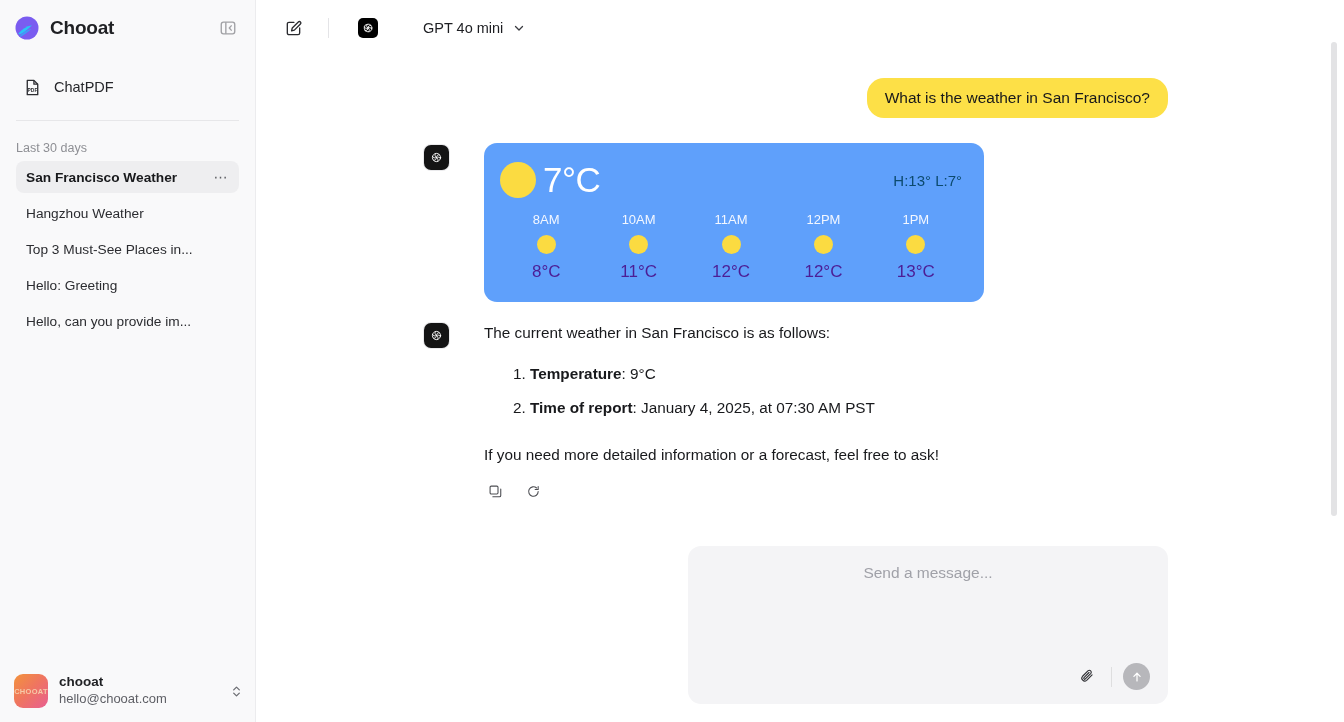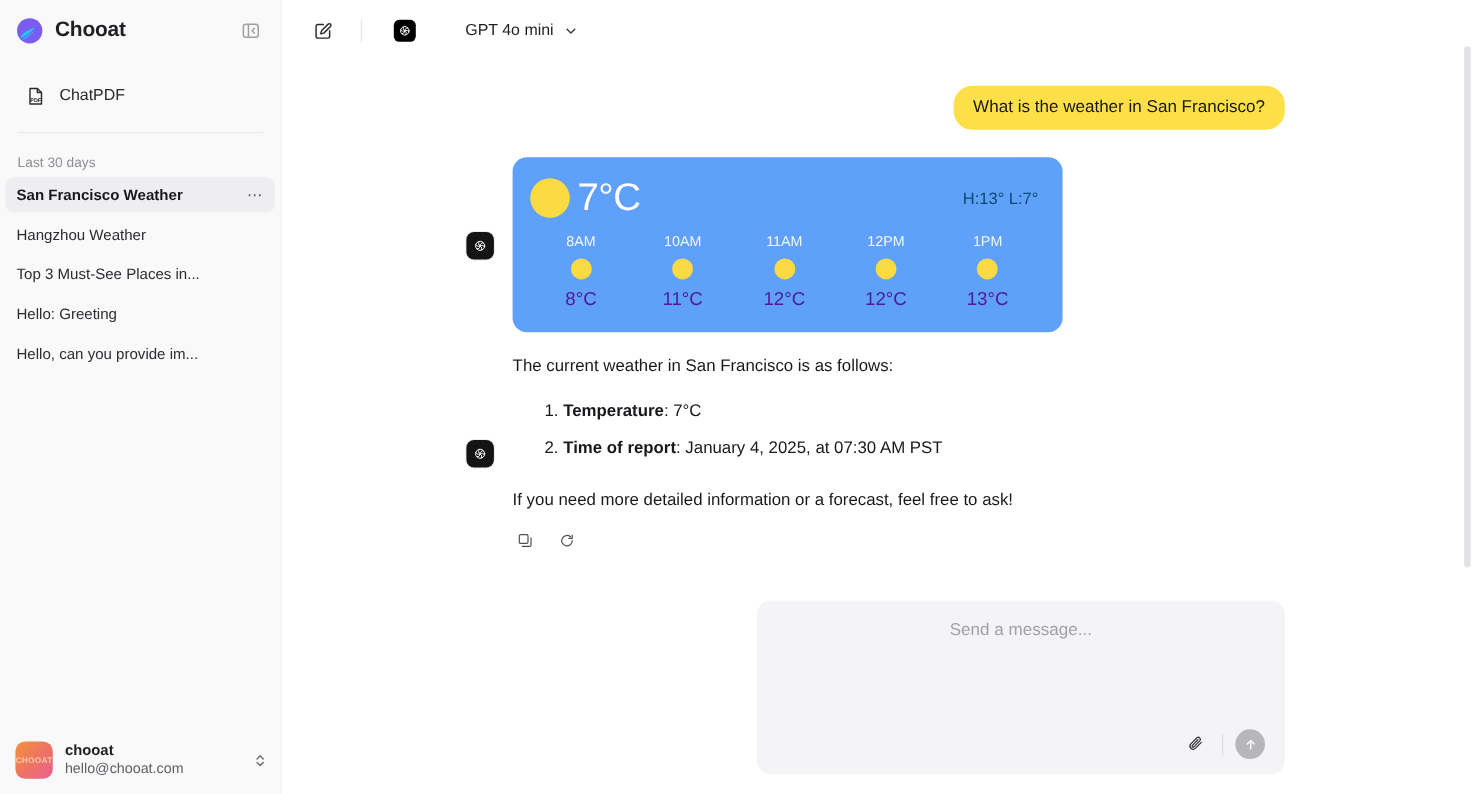--- a/index.html
+++ b/index.html
@@ -46,21 +46,21 @@
   .sb-divider {
     height: 1px; background: #e7e7e9;
     margin: 16px 16px 0 16px;
   }
 
   .group-label {
     font-size: 12.5px; color: #8e8f94;
     padding: 0 16px; margin-top: 20px; margin-bottom: 6px;
   }
 
-  .chat-list { padding: 0 5px; }
+  .chat-list { padding: 0 16px; }
   .chat-item {
     height: 32px; display: flex; align-items: center;
     padding: 0 10px; border-radius: 8px; cursor: pointer;
     margin-bottom: 4px;
   }
   .chat-item.active { background: #eeeef0; }
   .chat-title {
     font-size: 13.7px; color: #2b2c30;
     white-space: nowrap; overflow: hidden; text-overflow: ellipsis;
     flex: 1 1 auto;
@@ -122,21 +122,21 @@
 
   
   .row-user { display: flex; justify-content: flex-end; margin-top: 22px; }
   .bubble-user {
     background: #fde047; border-radius: 17px;
     padding: 11px 18px; font-size: 15.5px; color: #17181b;
     max-width: 560px;
   }
 
   
-  .row-ai { display: flex; gap: 17px; margin-top: 25px; align-items: center; }
+  .row-ai { display: flex; gap: 35px; margin-top: 25px; align-items: flex-start; }
   .ai-avatar {
     width: 25px; height: 25px; border-radius: 7px; background: #141414;
     flex: none; margin-top: 2px;
     display: flex; align-items: center; justify-content: center;
     box-shadow: 0 0 0 1px #eaeaec;
   }
   .ai-body { flex: 1 1 auto; min-width: 0; }
 
   
   .weather-card {
@@ -360,21 +360,21 @@
         <span class="ai-avatar">
           <svg viewBox="0 0 24 24" width="15" height="15" fill="none" stroke="#fff" stroke-width="1.4" stroke-linecap="round" stroke-linejoin="round">
             <path d="M12 12c0-3 2.2-5 4.6-4.3M12 12c2.6-1.5 5.5-.6 6.4 1.7M12 12c2.6 1.5 3.2 4.4 1.4 6.2
                      M12 12c0 3-2.2 5-4.6 4.3M12 12c-2.6 1.5-5.5.6-6.4-1.7M12 12c-2.6-1.5-3.2-4.4-1.4-6.2"></path>
             <circle cx="12" cy="12" r="6.6"></circle>
           </svg>
         </span>
         <div class="ai-body">
           <div class="ai-text">The current weather in San Francisco is as follows:</div>
           <ol class="ai-list">
-            <li><b>Temperature</b><span>: 7°C</span></li>
+            <li><b>Temperature</b><span>: 9°C</span></li>
             <li><b>Time of report</b><span>: January 4, 2025, at 07:30 AM PST</span></li>
           </ol>
           <div class="ai-text ai-para">If you need more detailed information or a forecast, feel free to ask!</div>
           <div class="ai-actions">
             <span class="act-btn">
               <svg viewBox="0 0 18 18" width="15" height="15" fill="none" stroke="#4d4e53" stroke-width="1.3">
                 <rect x="2.5" y="2.5" width="9.5" height="9.5" rx="1.4"></rect>
                 <path d="M5.8 15.3h7.9a1.6 1.6 0 0 0 1.6-1.6V5.9" stroke-linecap="round"></path>
               </svg>
             </span>

